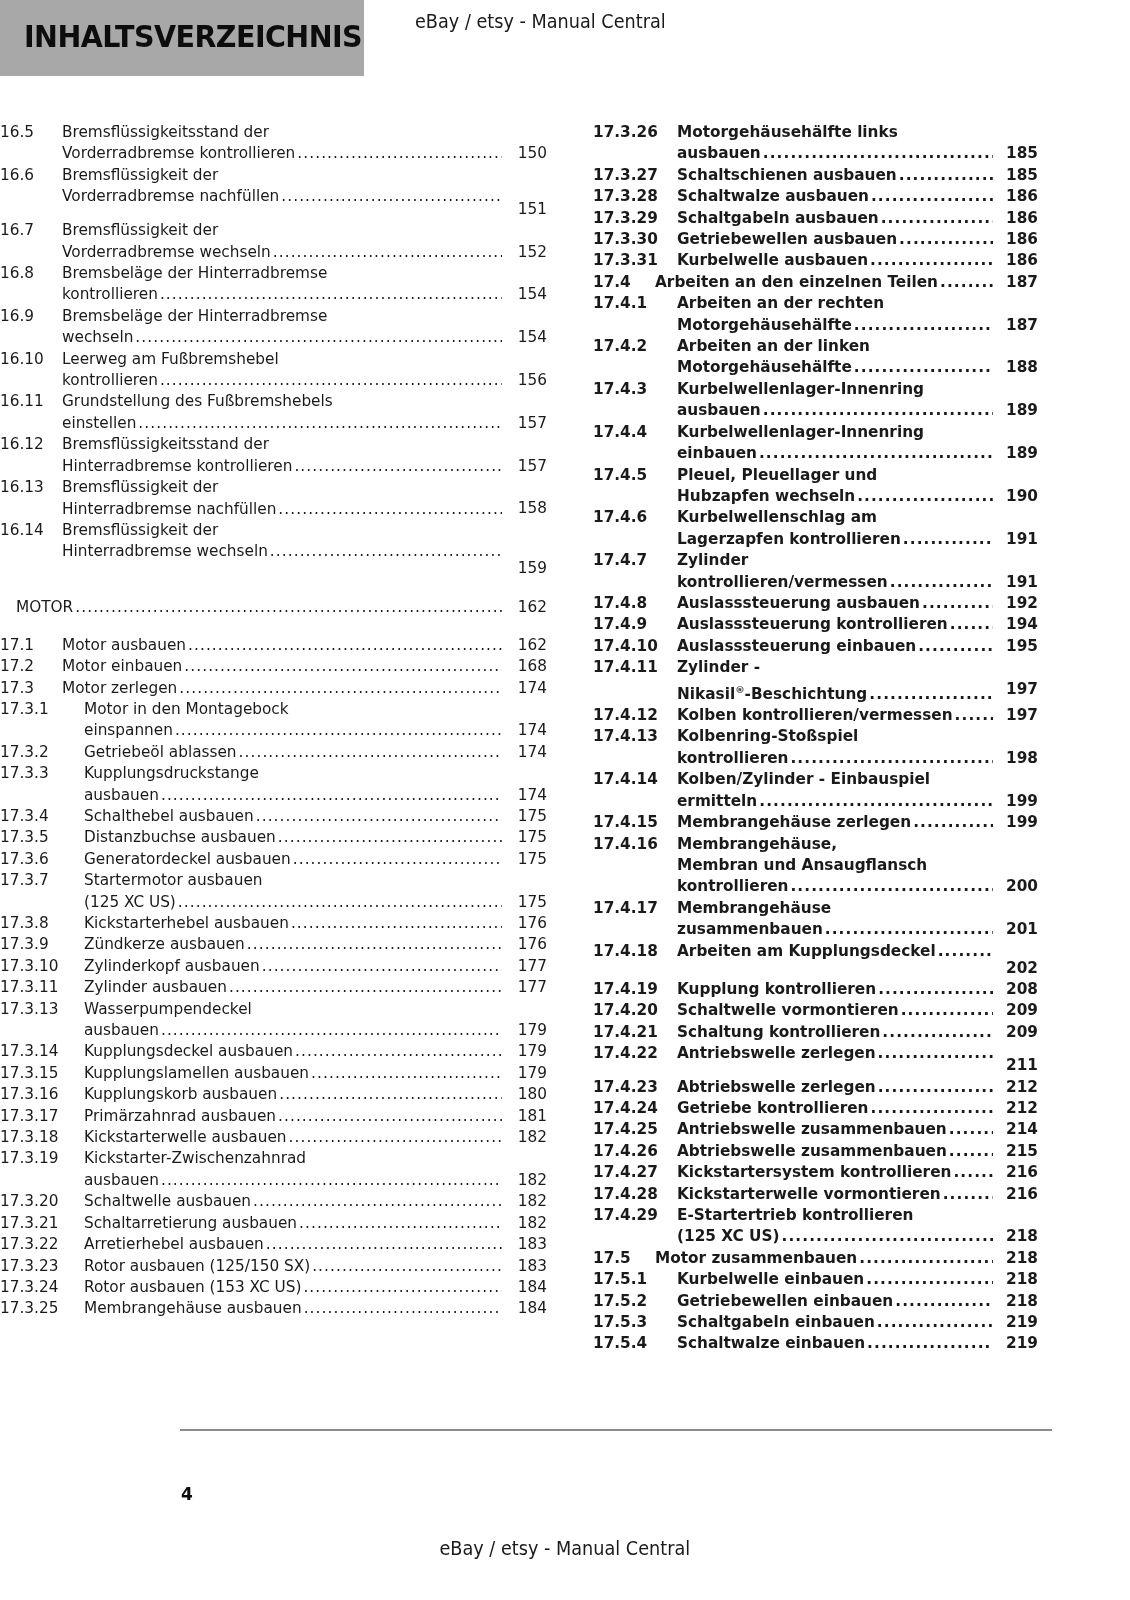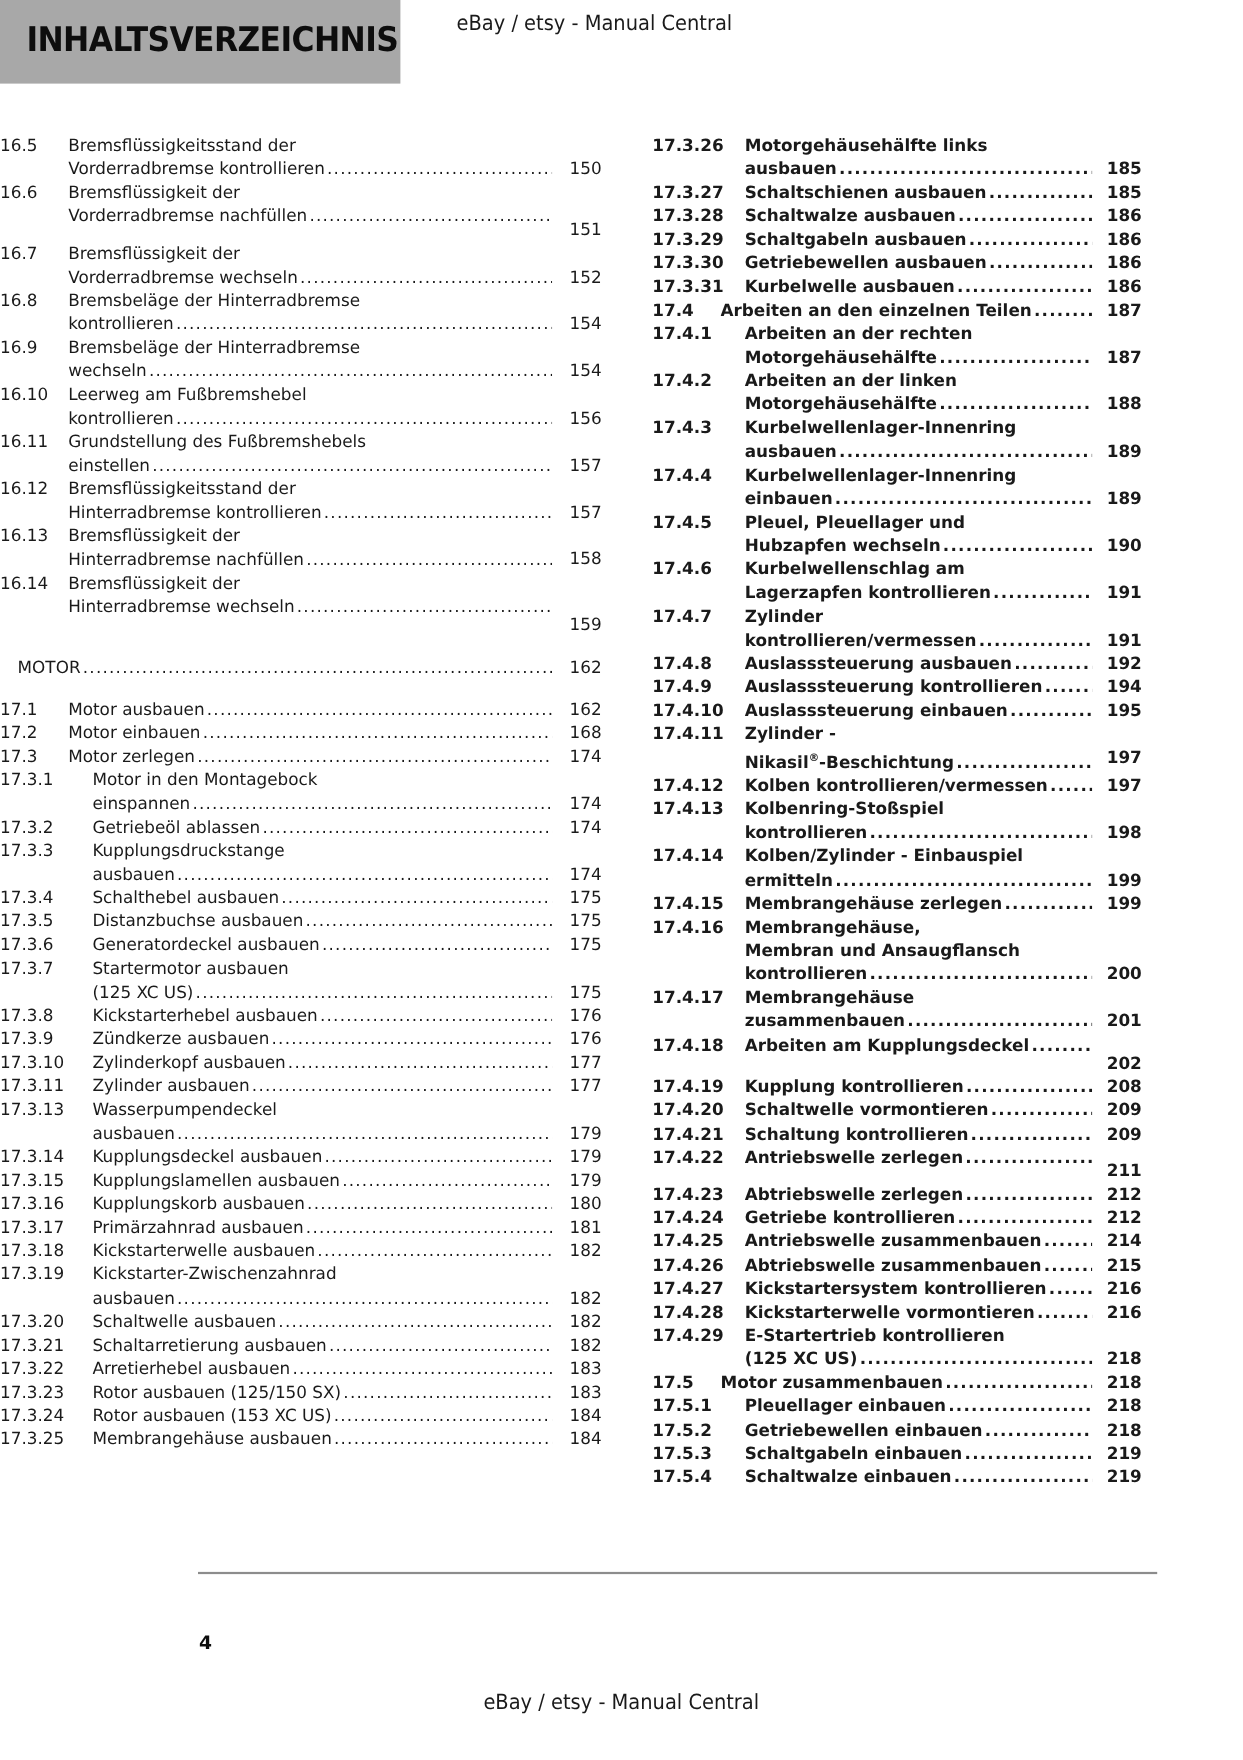--- a/index.html
+++ b/index.html
@@ -952,21 +952,21 @@
             <span class="txt">Motor zusammenbauen</span>
             <span class="dots"></span>
           </span>
         </div>
         <div class="page" style="margin-top: 0px;">218</div>
       </div>
       <div class="entry lvl3">
         <div class="num">17.5.1</div>
         <div class="title">
           <span class="tline leader">
-            <span class="txt">Pleuellager einbauen</span>
+            <span class="txt">Kurbelwelle einbauen</span>
             <span class="dots"></span>
           </span>
         </div>
         <div class="page" style="margin-top: 0px;">218</div>
       </div>
       <div class="entry lvl3">
         <div class="num">17.5.2</div>
         <div class="title">
           <span class="tline leader">
             <span class="txt">Getriebewellen einbauen</span>

